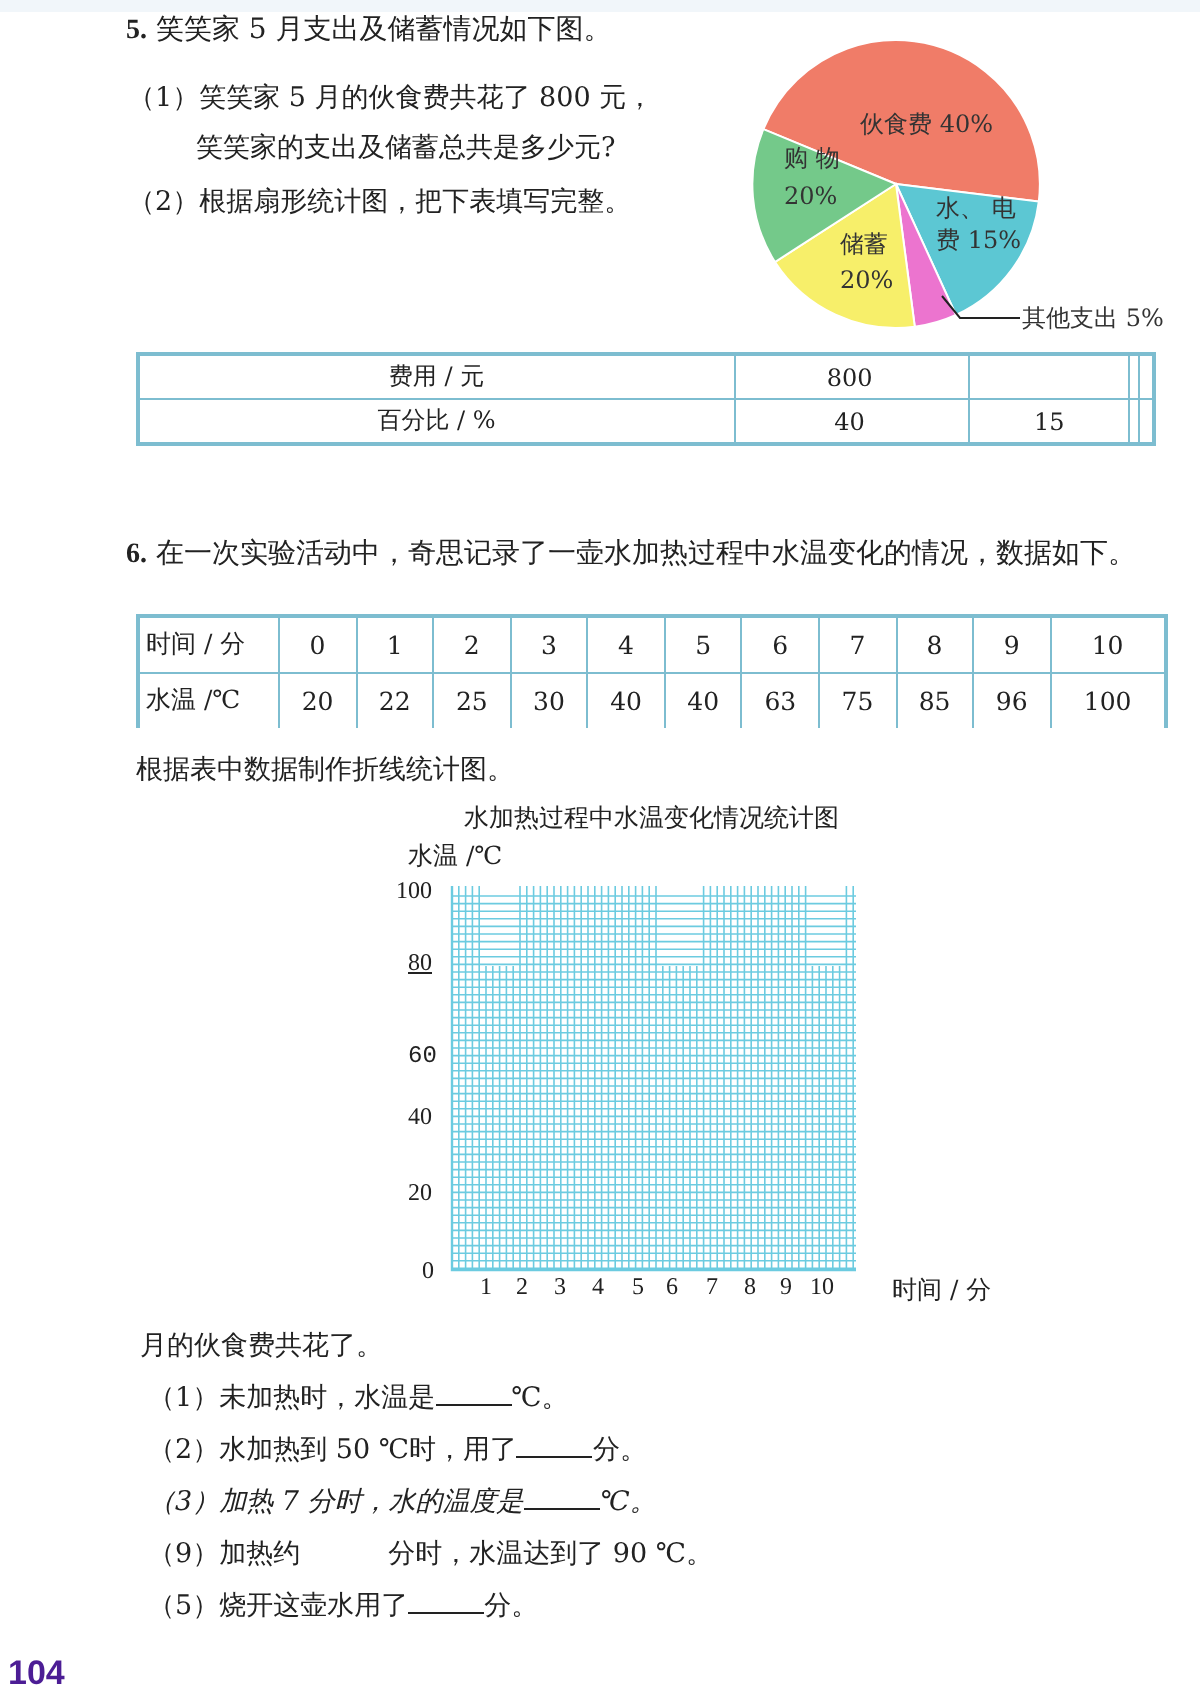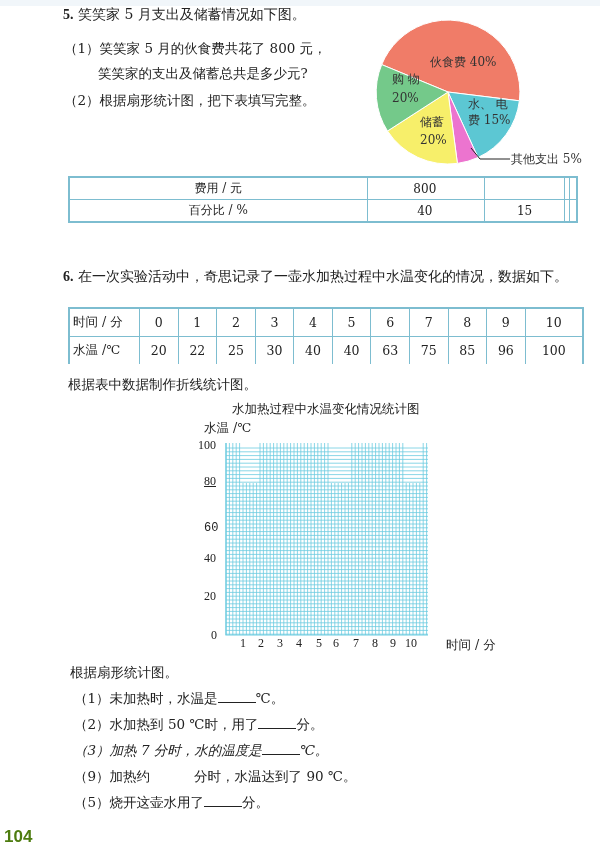--- a/index.html
+++ b/index.html
@@ -17,21 +17,21 @@
     border: 1px solid #7dbdd0; font-size: 12px; text-align: center; padding: 0; height: 21px;
   }
   table.t1 { left: 68px; top: 176px; width: 510px; border: 2px solid #7dbdd0; }
   table.t2 { left: 68px; top: 307px; width: 516px; border-top: 2px solid #7dbdd0; border-left: 2px solid #7dbdd0; border-right: 2px solid #7dbdd0; }
   table.t2 td { height: 27px; font-size: 12.5px; }
   table.t2 tr:last-child td { border-bottom: none; }
   .chart-title { font-size: 12.5px; }
   .ytick, .xtick { font-size: 12px; font-family: "Liberation Serif", serif; }
   .blank { display: inline-block; width: 38px; border-bottom: 1px solid #222; height: 12px; vertical-align: baseline; }
   .blank.empty { border-bottom: none; }
-  .page-num { font-family: "Liberation Sans", sans-serif; font-size: 17px; color: #4d7c0f; font-weight: bold; }
+  .page-num { font-family: "Liberation Sans", sans-serif; font-size: 17px; color: #4c1d95; font-weight: bold; }
   .pie-label { font-size: 12px; fill: #333; font-family: "DejaVu Serif", serif; }
 </style>
 </head>
 <body>
 
 <div class="top-strip"></div>
 
 <div class="abs q-title" style="left:52px; top:6px;">
   <span class="q-num">5.</span>
   <span>笑笑家 5 月支出及储蓄情况如下图。</span>
@@ -254,21 +254,21 @@
 <div class="abs xtick" style="left:277px; top:636px;">3</div>
 <div class="abs xtick" style="left:296px; top:636px;">4</div>
 <div class="abs xtick" style="left:316px; top:636px;">5</div>
 <div class="abs xtick" style="left:333px; top:636px;">6</div>
 <div class="abs xtick" style="left:353px; top:636px;">7</div>
 <div class="abs xtick" style="left:372px; top:636px;">8</div>
 <div class="abs xtick" style="left:390px; top:636px;">9</div>
 <div class="abs xtick" style="left:405px; top:636px;">10</div>
 <div class="abs chart-title" style="left:446px; top:637px;">时间 / 分</div>
 
-<div class="abs sub" style="left:70px; top:664px;">根据扇形统计图。</div>
+<div class="abs sub" style="left:70px; top:664px;">月的伙食费共花了。</div>
 
 <div class="abs sub" style="left:74px; top:690px;">
   <span>（1）未加热时，水温是</span><span class="blank"></span><span>℃。</span>
 </div>
 <div class="abs sub" style="left:74px; top:716px;">
   <span>（2）水加热到 50 ℃时，用了</span><span class="blank"></span><span>分。</span>
 </div>
 <div class="abs sub" style="left:74px; top:742px;font-style:italic;">
   <span>（3）加热 7 分时，水的温度是</span><span class="blank"></span><span>℃。</span>
 </div>

